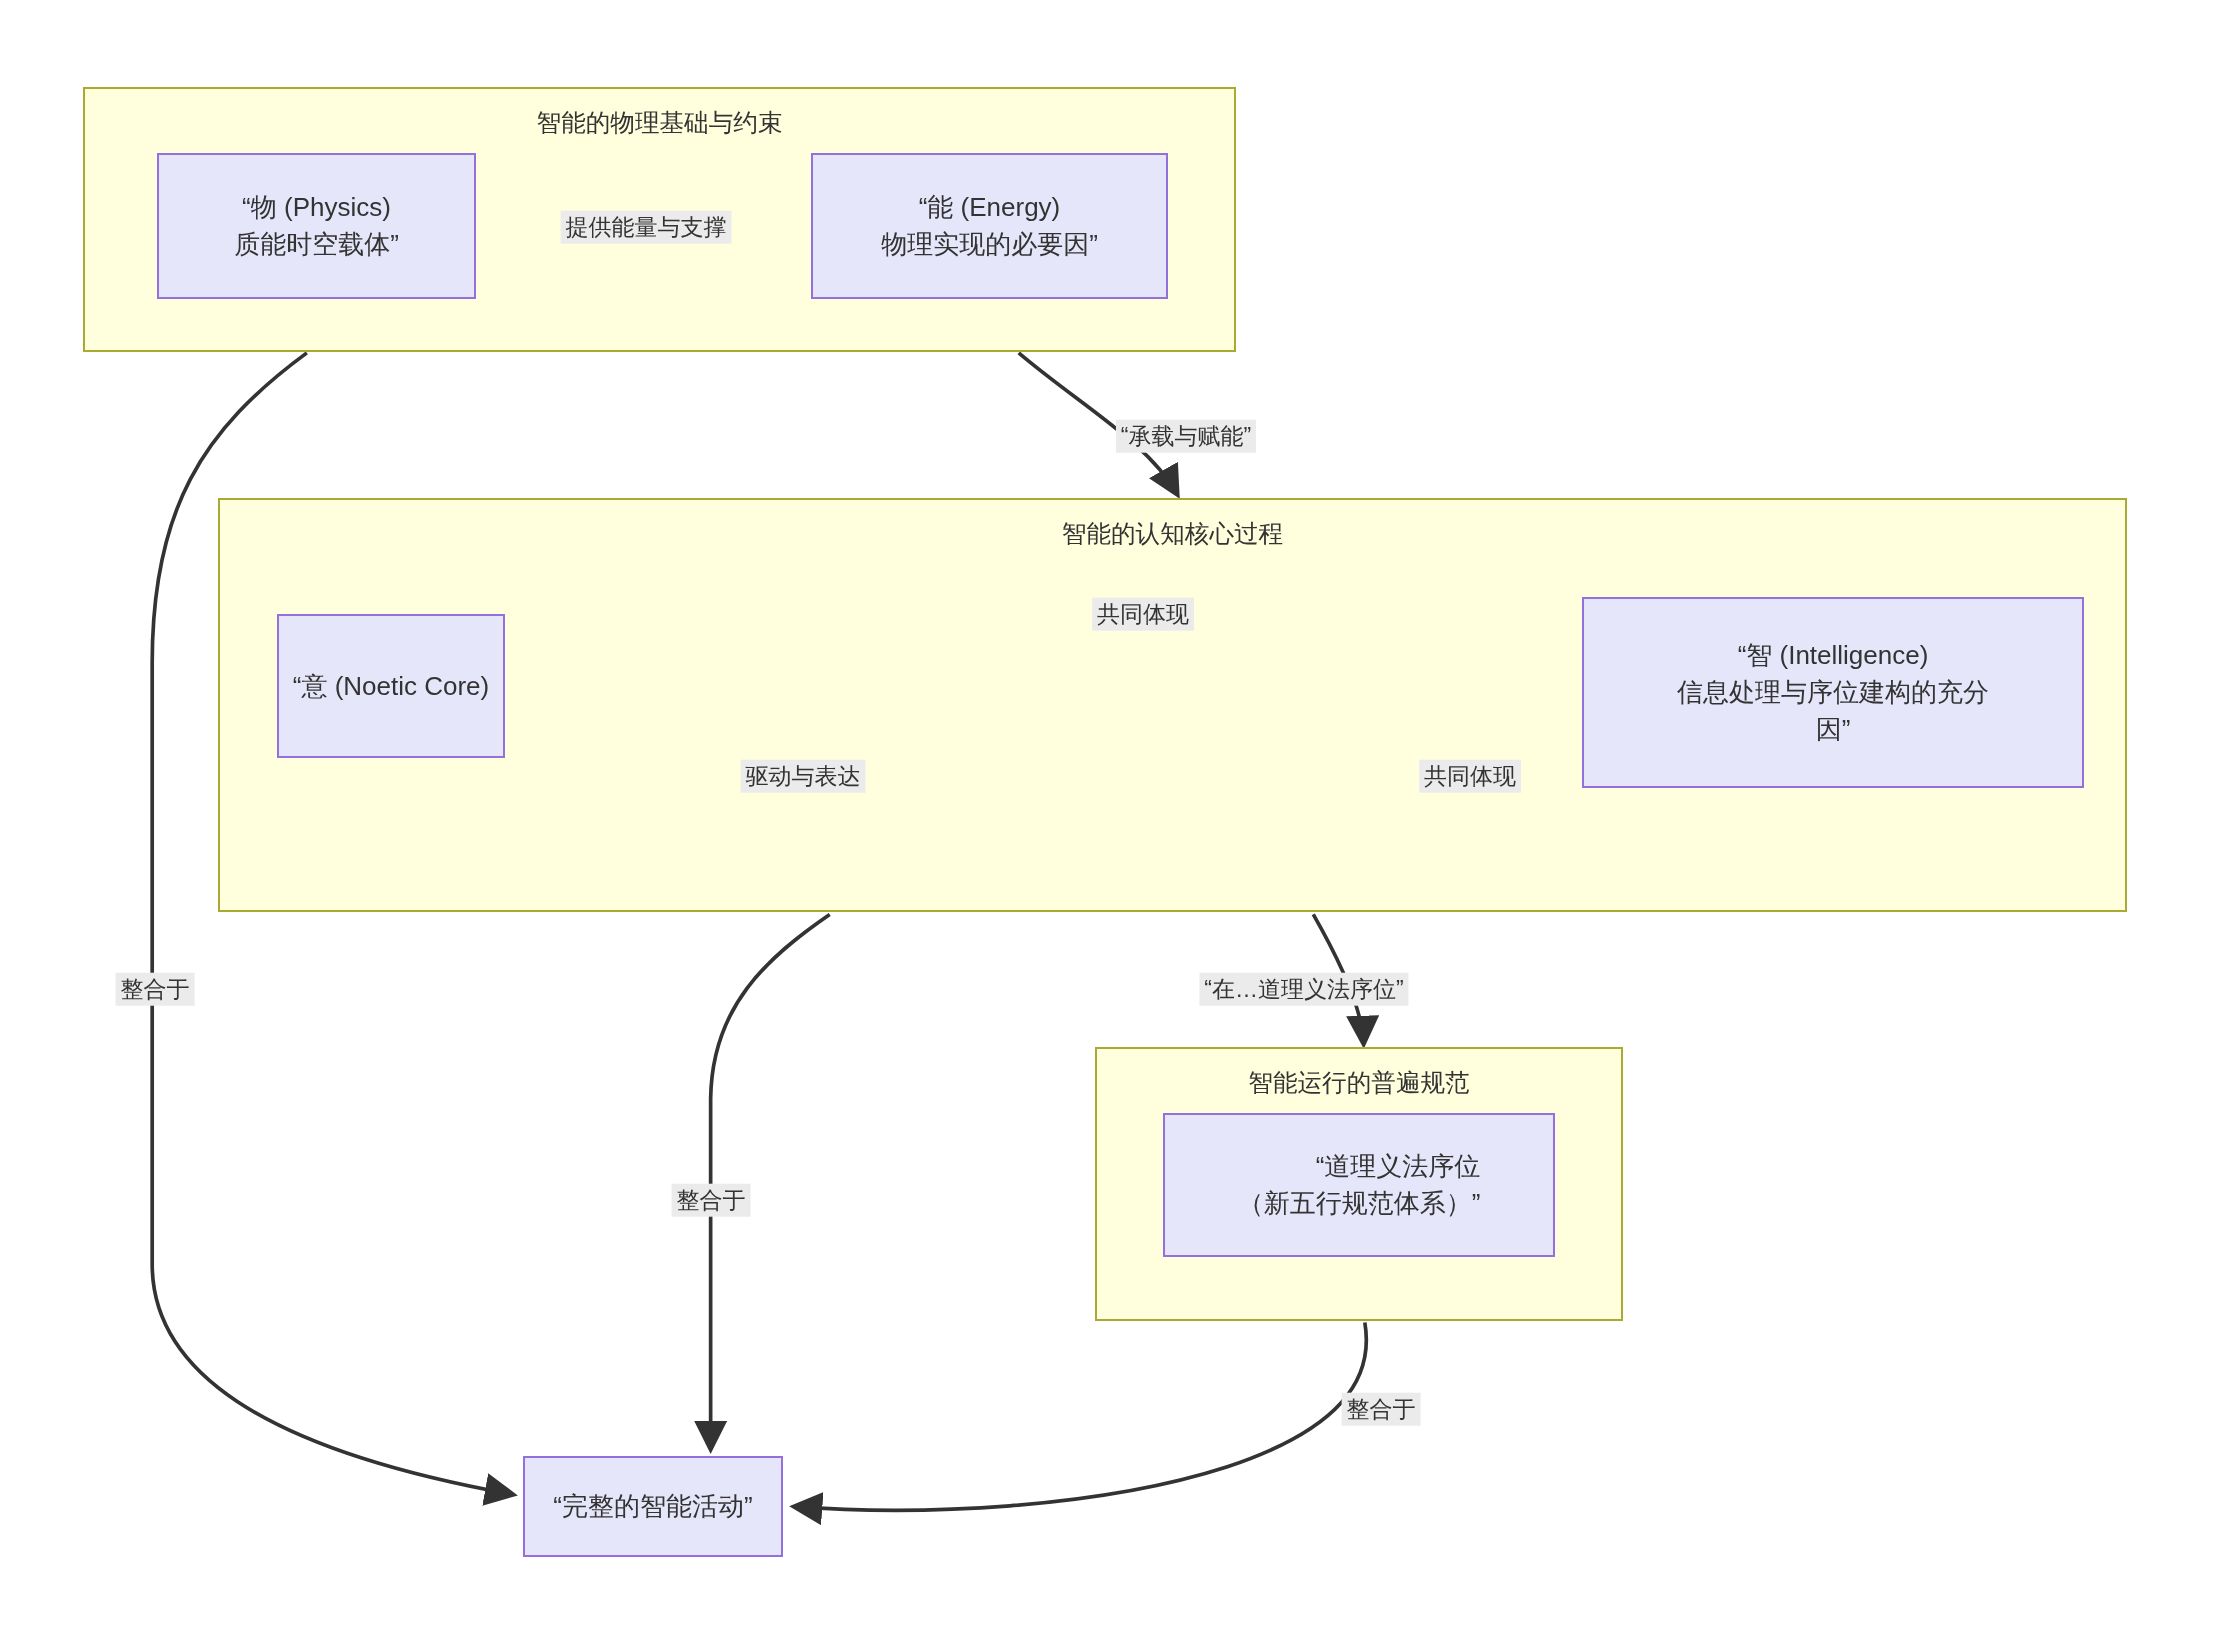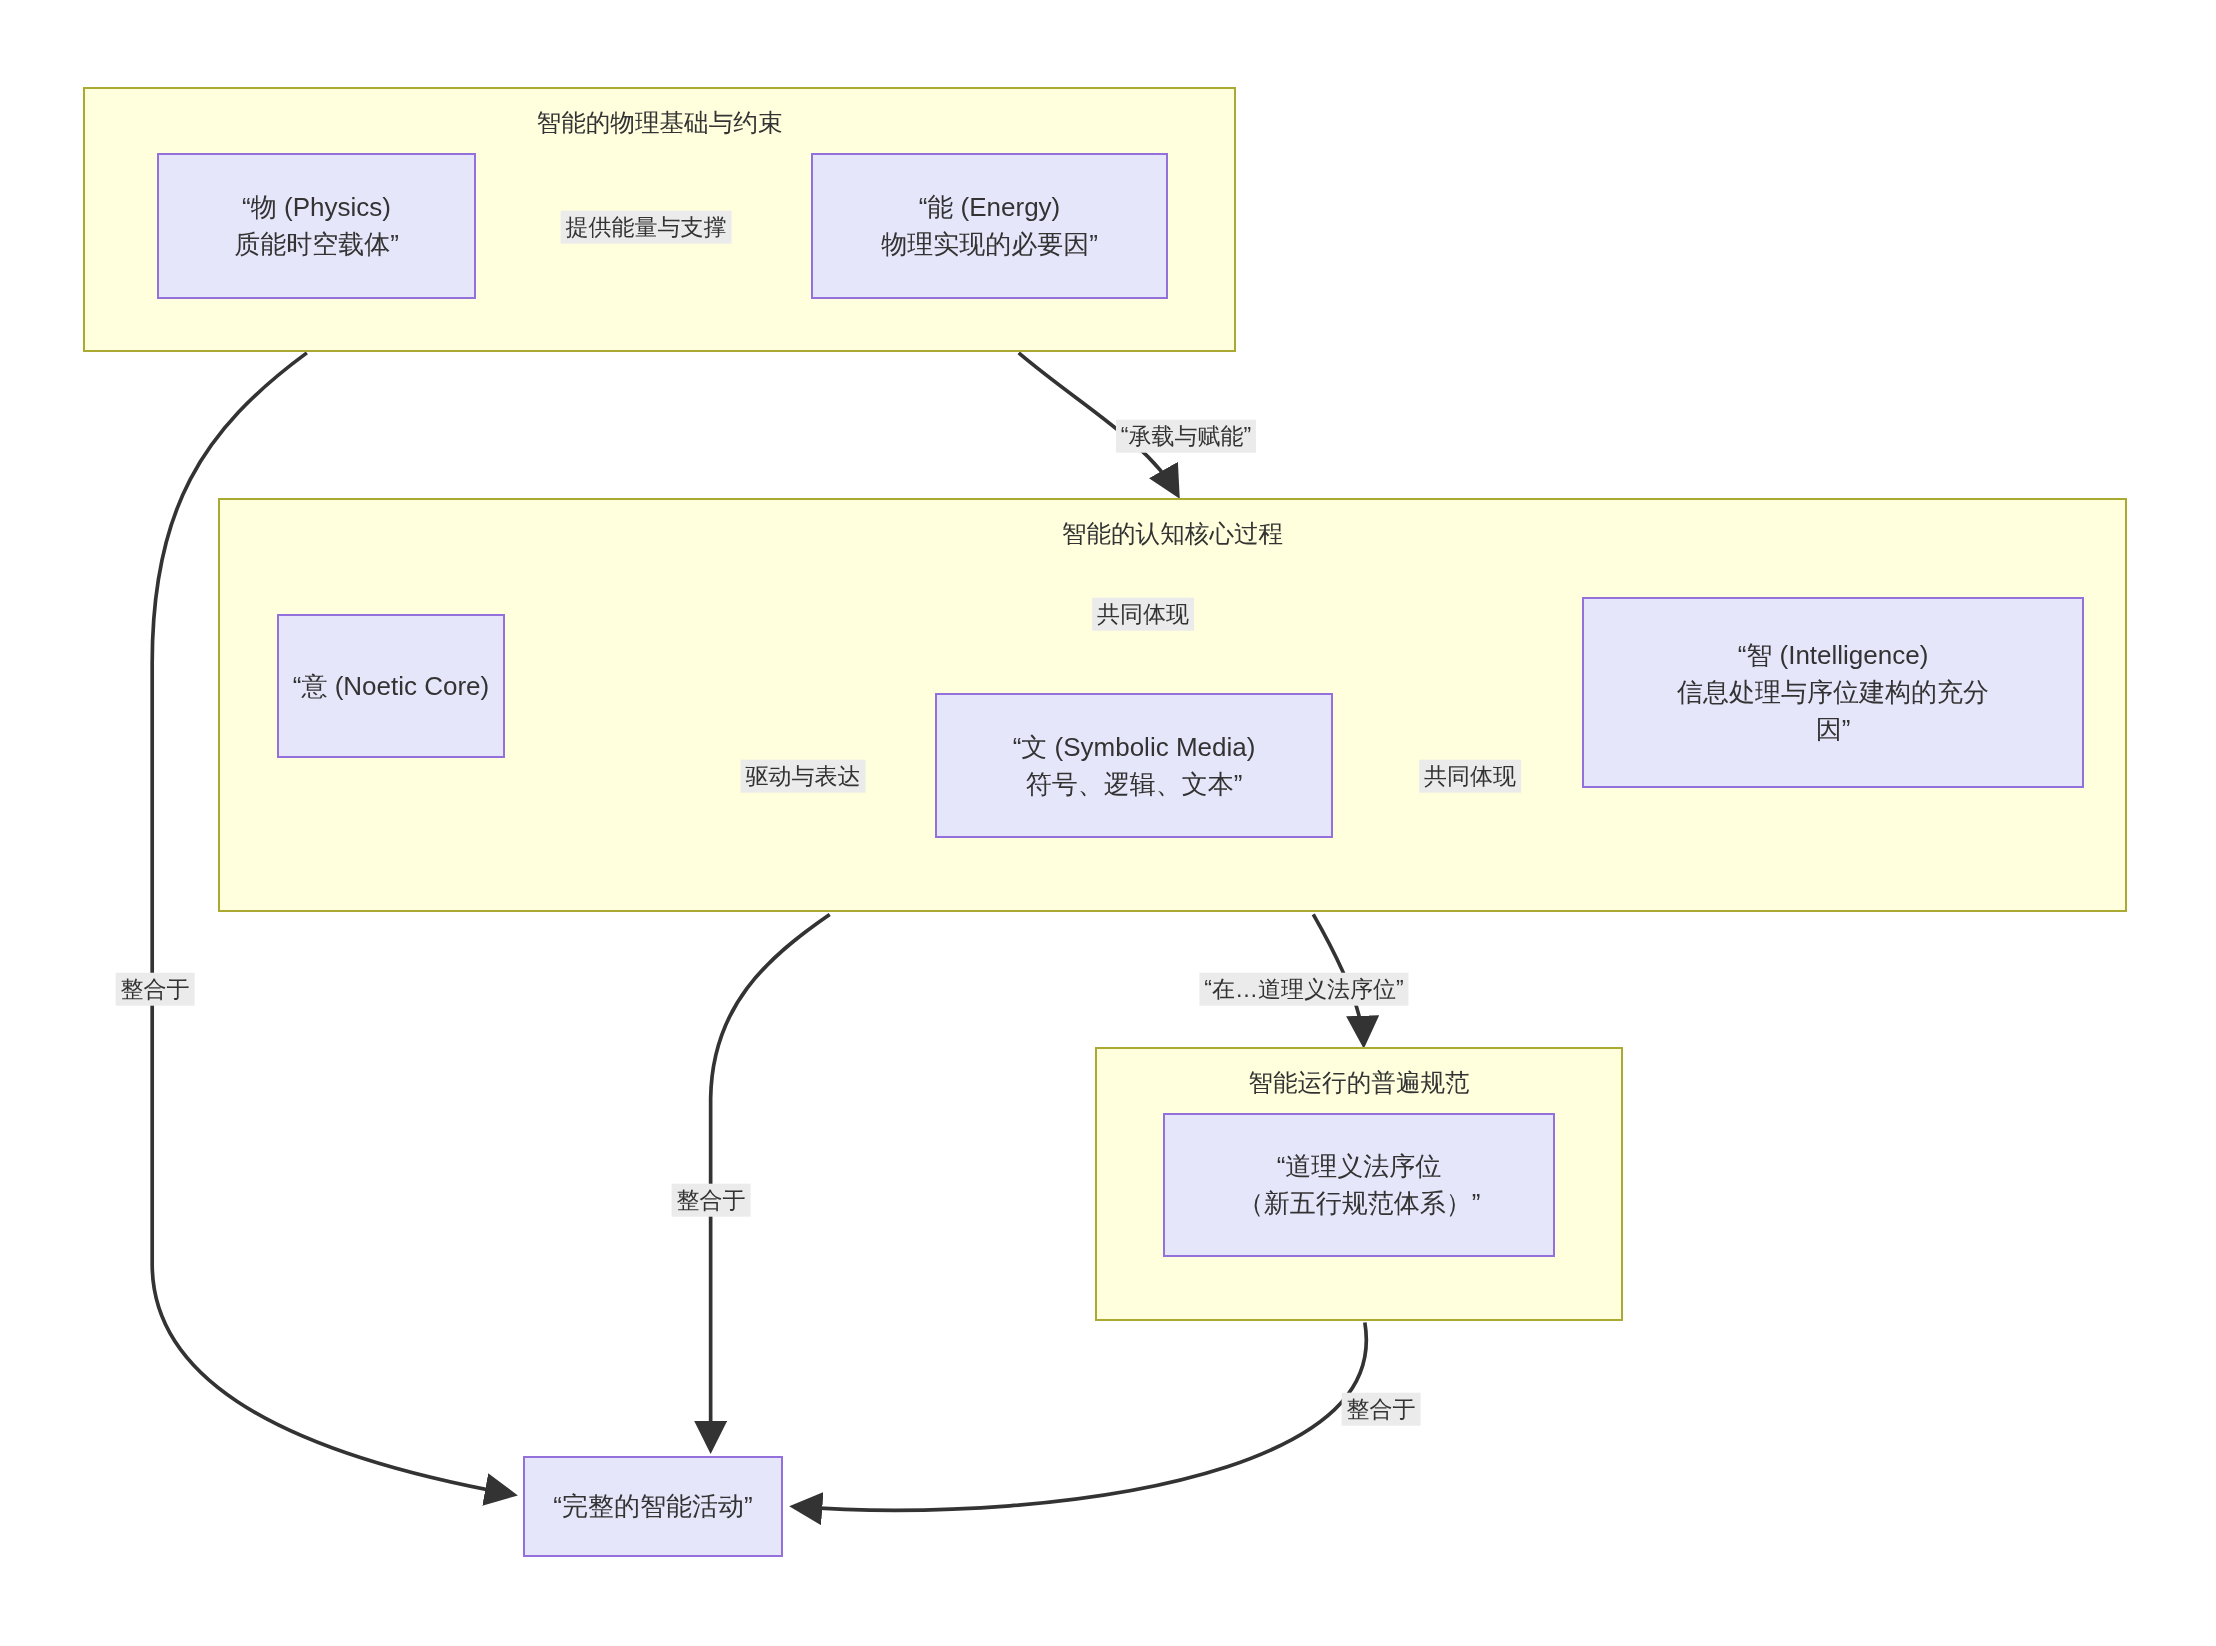--- a/index.html
+++ b/index.html
@@ -105,26 +105,20 @@
   <div class="subgraph" style="left:218px; top:498px; width:1909px; height:414px;">
     <div class="subgraph-title" style="top:17px;">智能的认知核心过程</div>
   </div>
 
   <div class="node" style="left:277px; top:614px; width:228px; height:144px;">
     <span>
       <span class="nl">“意 (Noetic Core)</span>
     </span>
   </div>
 
-  <div class="node" style="left:935px; top:693px; width:398px; height:145px;">
-    <span>
-      <span class="nl">“文 (Symbolic Media)</span>
-      <span class="nl">符号、逻辑、文本”</span>
-    </span>
-  </div>
 
   <div class="node" style="left:1582px; top:597px; width:502px; height:191px;">
     <span>
       <span class="nl">“智 (Intelligence)</span>
       <span class="nl">信息处理与序位建构的充分</span>
       <span class="nl">因”</span>
     </span>
   </div>
 
   <div class="edge-label" style="left:1186px; top:436px;">“承载与赋能”</div>
@@ -132,21 +126,21 @@
   <div class="edge-label" style="left:1143px; top:614px;">共同体现</div>
 
   <div class="edge-label" style="left:803px; top:776px;">驱动与表达</div>
 
   <div class="edge-label" style="left:1470px; top:776px;">共同体现</div>
 
   <div class="subgraph" style="left:1095px; top:1047px; width:528px; height:274px;">
     <div class="subgraph-title" style="top:17px;">智能运行的普遍规范</div>
   </div>
 
-  <div class="node" style="left:1163px; top:1113px; width:392px; height:144px;">
+  <div class="node" style="left:1163px; top:1113px; width:392px; height:144px;text-align:right;">
     <span>
       <span class="nl">“道理义法序位</span>
       <span class="nl">（新五行规范体系）”</span>
     </span>
   </div>
 
   <div class="edge-label" style="left:1304px; top:989px;">“在…道理义法序位”</div>
 
   <div class="node" style="left:523px; top:1456px; width:260px; height:101px;">
     <span>

